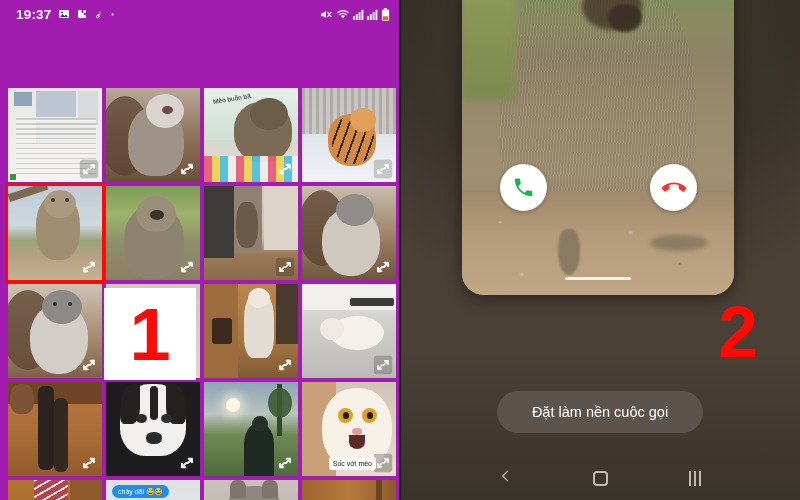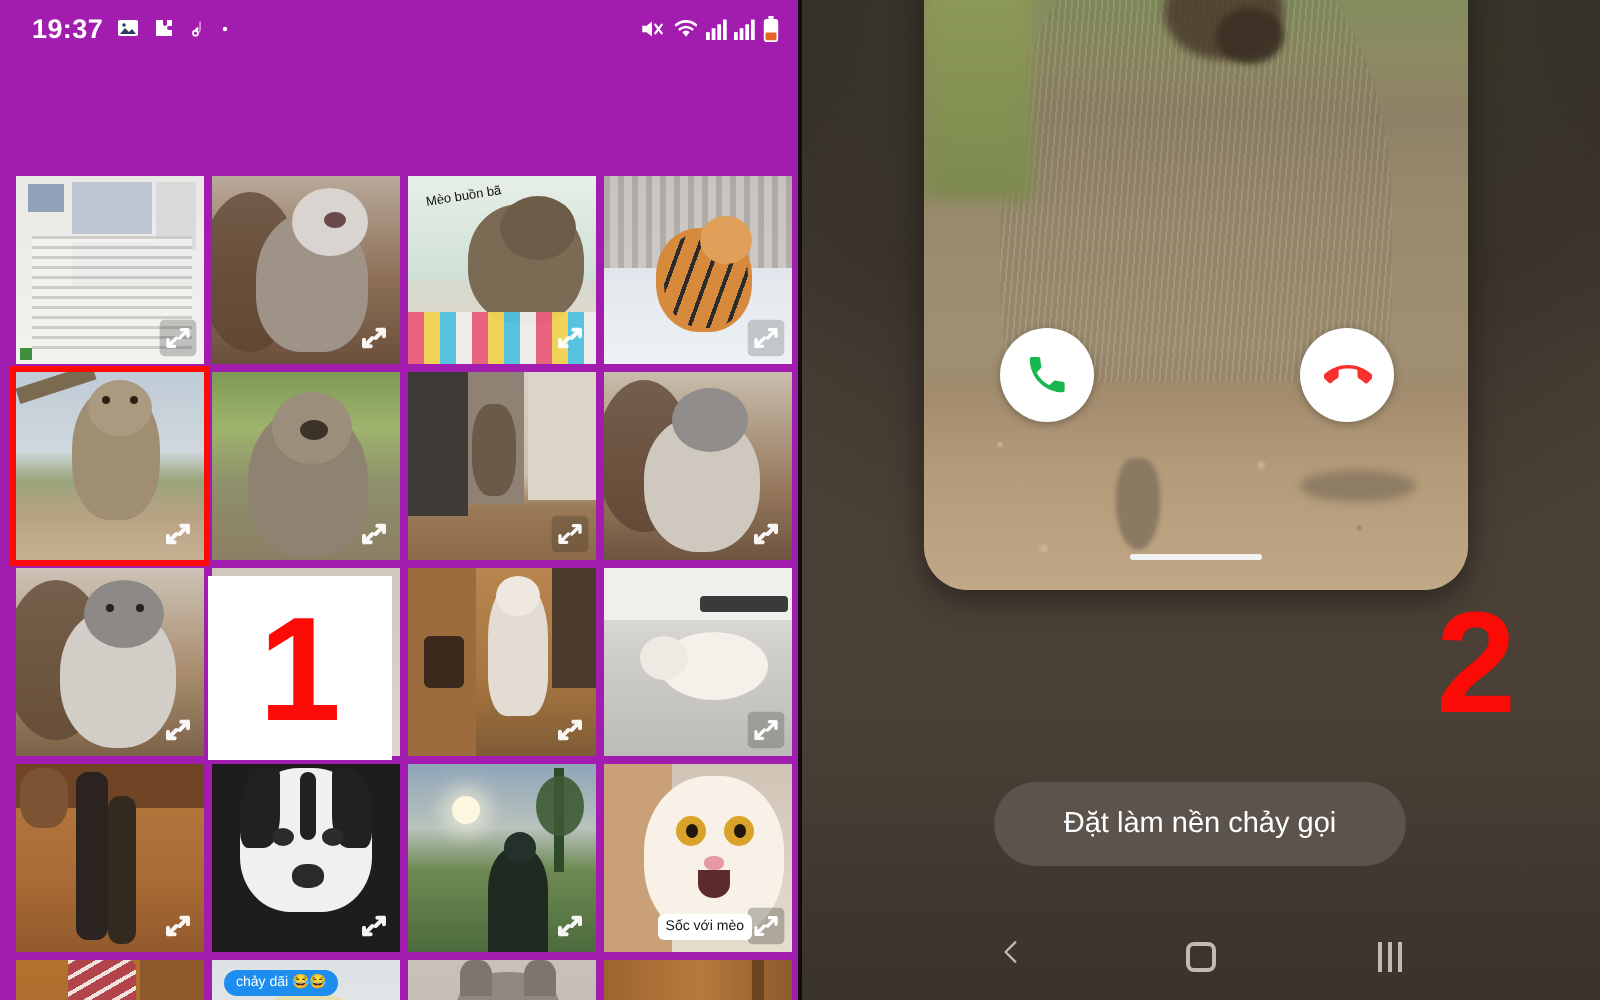--- a/index.html
+++ b/index.html
@@ -520,21 +520,21 @@
           </g>
         </svg>
       </div>
 
       <div class="home-indicator"></div>
     </div>
 
     <div class="marker-2">2</div>
 
     <div class="set-wallpaper-wrap">
-      <button class="set-wallpaper-btn">Đặt làm nền chảy gọi</button>
+      <button class="set-wallpaper-btn">Đặt làm nền cuộc gọi</button>
     </div>
 
     <div class="navbar">
       <span class="nav-ic">
         <svg width="13" height="18" viewBox="0 0 24 24">
             <path d="M16 3L7 12l9 9" stroke="#d8d2ca" stroke-width="2.2" fill="none" stroke-linecap="round" stroke-linejoin="round"></path>
           </svg>
       </span>
       <span class="nav-ic nav-home"></span>
       <span class="nav-ic nav-recents">

